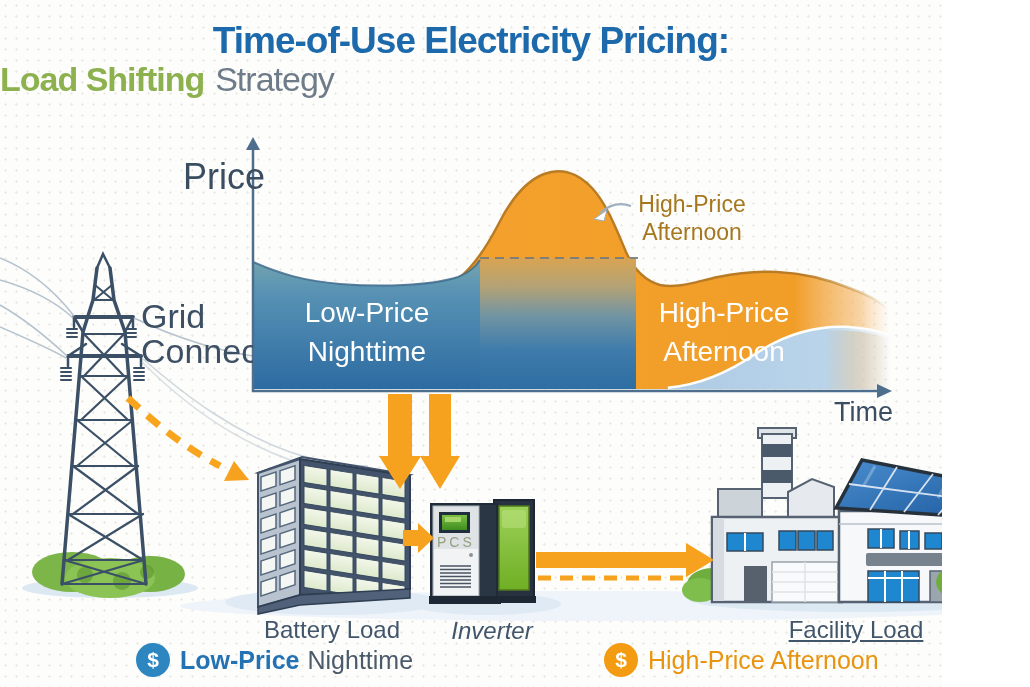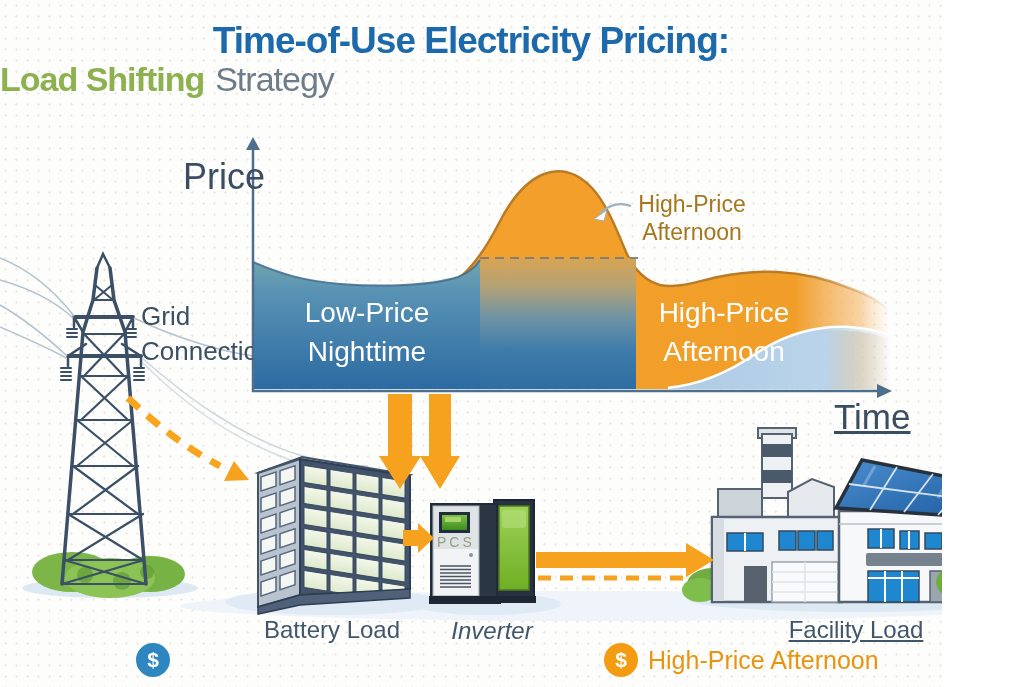--- a/index.html
+++ b/index.html
@@ -21,26 +21,26 @@
     font-size:37px;font-weight:700;letter-spacing:-1px;color:#1c69ab;
   }
   .title-line2{
     left:0;right:0;top:60px;text-align:left;
     font-size:34px;font-weight:700;letter-spacing:-1px;color:#8cb14e;
   }
   .title-line2 .rest{font-weight:400;color:#6e7b89;margin-left:11px;}
 
   
   .price-label{left:183px;top:156px;font-size:36px;color:#3a4d61;}
-  .time-label{left:834px;top:397px;font-size:35px;color:#3a4d61;text-decoration:underline;}
+  .time-label{left:834px;top:397px;font-size:27px;color:#3a4d61;}
 
   
   .grid-conn{
     left:141px;top:299px;width:112px;overflow:hidden;
-    font-size:26px;line-height:35px;color:#3c4f63;white-space:nowrap;
+    font-size:34px;line-height:35px;color:#3c4f63;white-space:nowrap;
   }
 
   
   .region-label{color:#ffffff;font-size:28px;line-height:39px;text-align:center;}
   .region-low{left:292px;top:293px;width:150px;}
   .region-high{left:648px;top:293px;width:152px;}
 
   
   .peak-note{left:630px;top:190px;width:124px;text-align:center;
     font-size:23px;line-height:28px;color:#a5771f;}
@@ -361,20 +361,23 @@
   <div class="txt pcs">PCS</div>
 
   <div class="txt caption cap-battery">Battery Load</div>
   <div class="txt caption cap-inverter">Inverter</div>
   <div class="txt caption cap-facility">Facility Load</div>
 
   <div class="txt legend legend-low">
     <div class="dollar-circle">
       <span>$</span>
     </div>
+    <div>
+      <span class="strong">Low-Price</span><span class="rest">Nighttime</span>
+    </div>
   </div>
 
   <div class="txt legend legend-high">
     <div class="dollar-circle">
       <span>$</span>
     </div>
     <div class="text">High-Price Afternoon</div>
   </div>
 
 </div>

